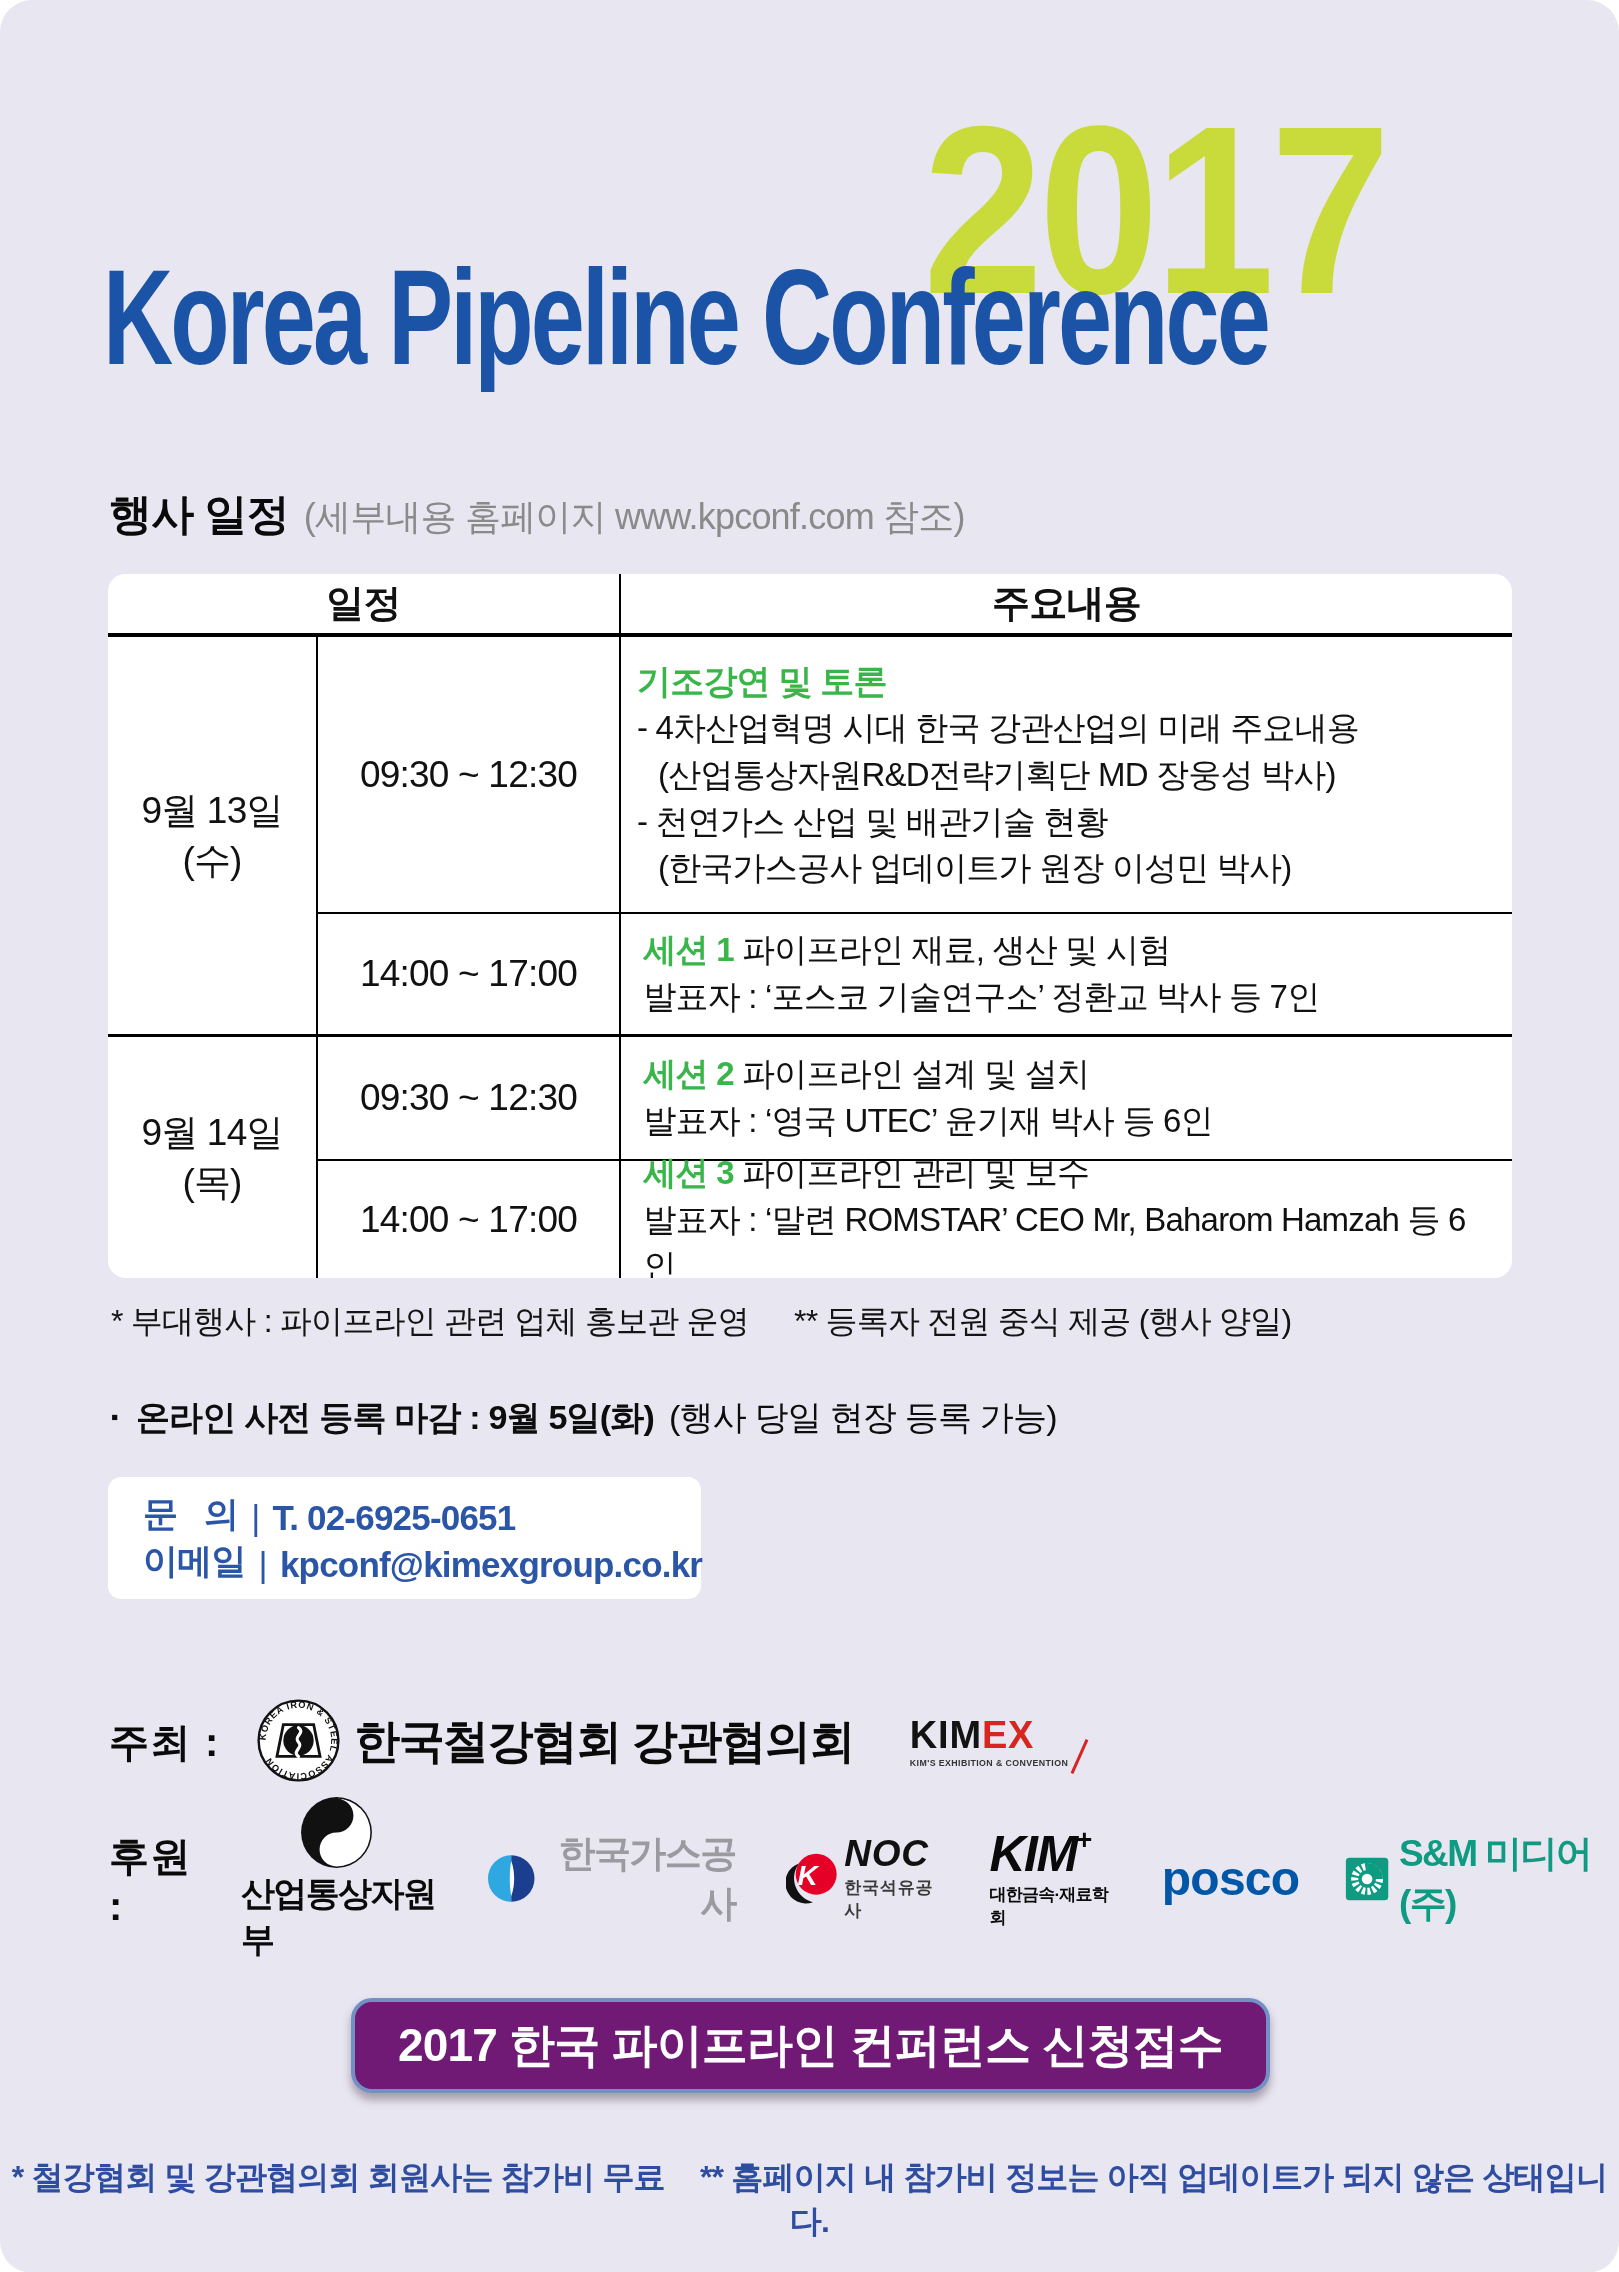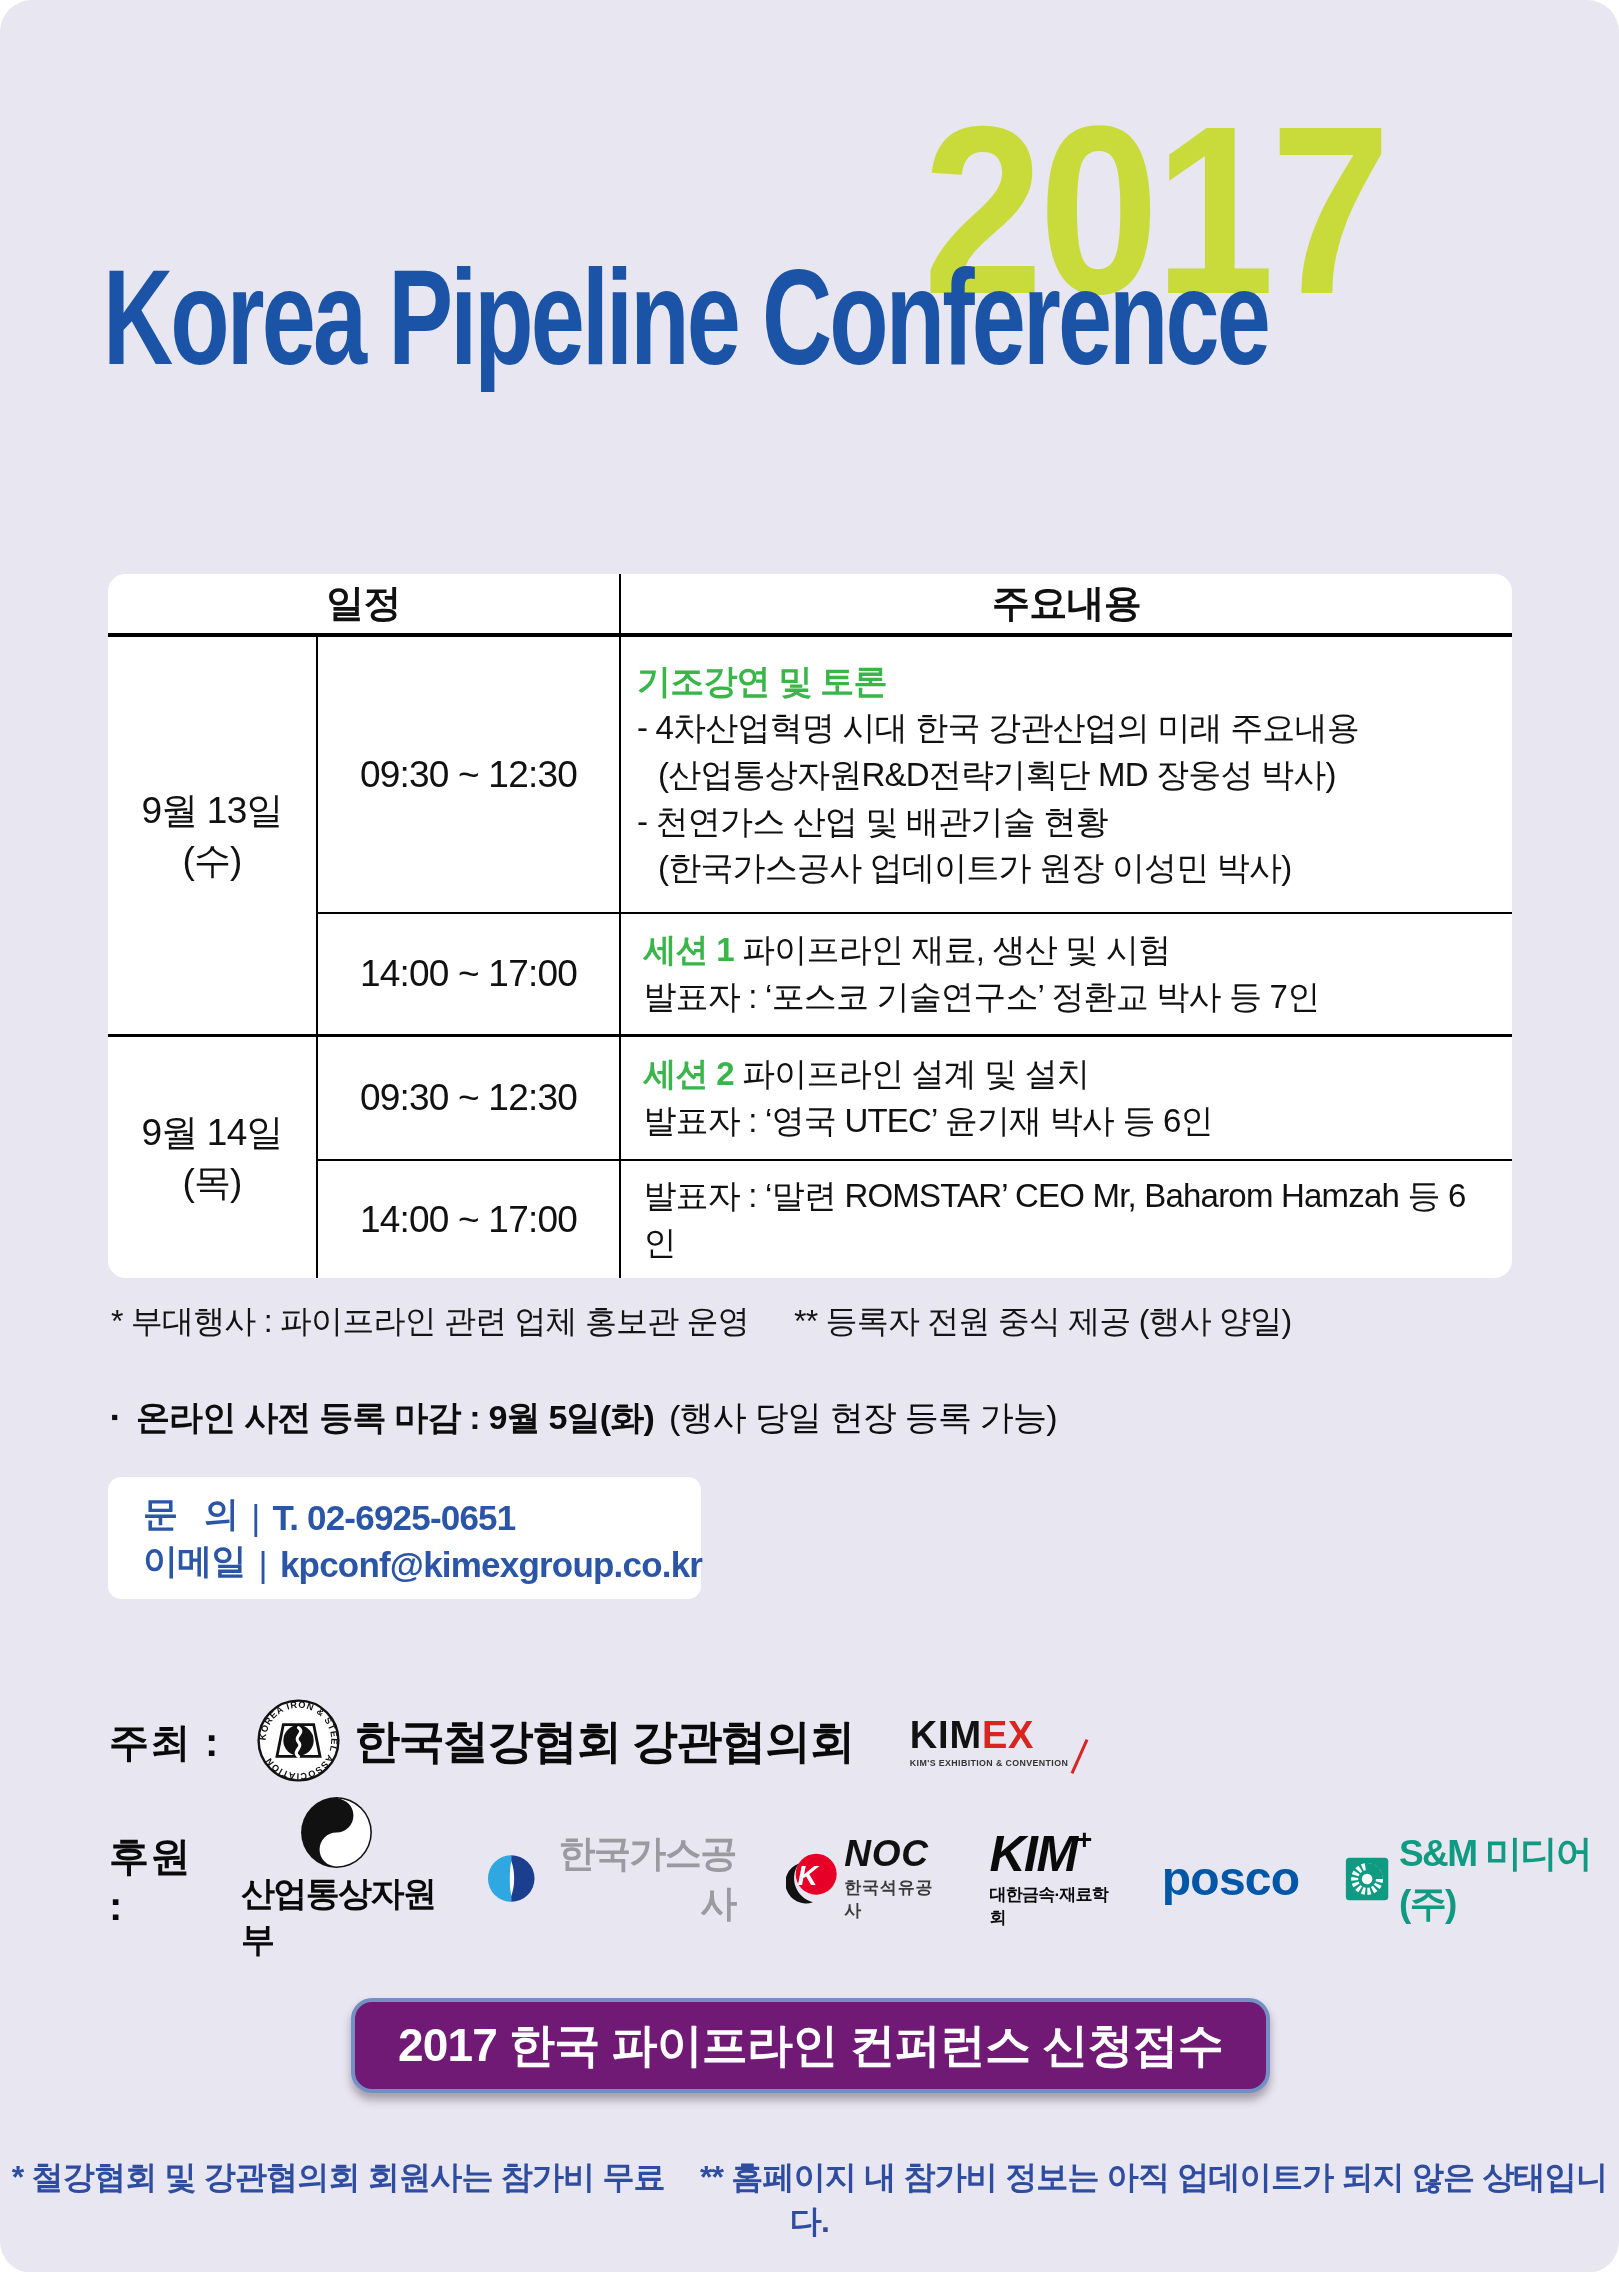--- a/index.html
+++ b/index.html
@@ -104,20 +104,24 @@
   .bottom-note .gap{margin-left:27px;}
 </style>
 </head>
 <body>
 
 <div class="page">
 
   <div class="year">2017</div>
   <div class="title">Korea Pipeline Conference</div>
 
+  <div class="sec-head">
+    <span class="main">행사 일정</span>
+    <span class="note">(세부내용 홈페이지 www.kpconf.com 참조)</span>
+  </div>
 
   <div class="table">
     <div class="cell hdr hdr-left">일정</div>
     <div class="cell hdr hdr-right">주요내용</div>
 
     <div class="cell date d1">
       <span>9월 13일</span>
       <span>(수)</span>
     </div>
     <div class="cell time t1">09:30 ~ 12:30</div>
@@ -146,20 +150,24 @@
     <div class="cell content c3">
       <div>
         <span class="green">세션 2</span>
         <span>파이프라인 설계 및 설치</span>
       </div>
       <div>발표자 : ‘영국 UTEC’ 윤기재 박사 등 6인</div>
     </div>
 
     <div class="cell time t4">14:00 ~ 17:00</div>
     <div class="cell content c4">
+      <div>
+        <span class="green">세션 3</span>
+        <span>파이프라인 관리 및 보수</span>
+      </div>
       <div>발표자 : ‘말련 ROMSTAR’ CEO Mr, Baharom Hamzah 등 6인</div>
     </div>
   </div>
 
   <div class="table-note">
     <span>* 부대행사 : 파이프라인 관련 업체 홍보관 운영</span>
     <span class="gap">** 등록자 전원 중식 제공 (행사 양일)</span>
   </div>
 
   <div class="online">

